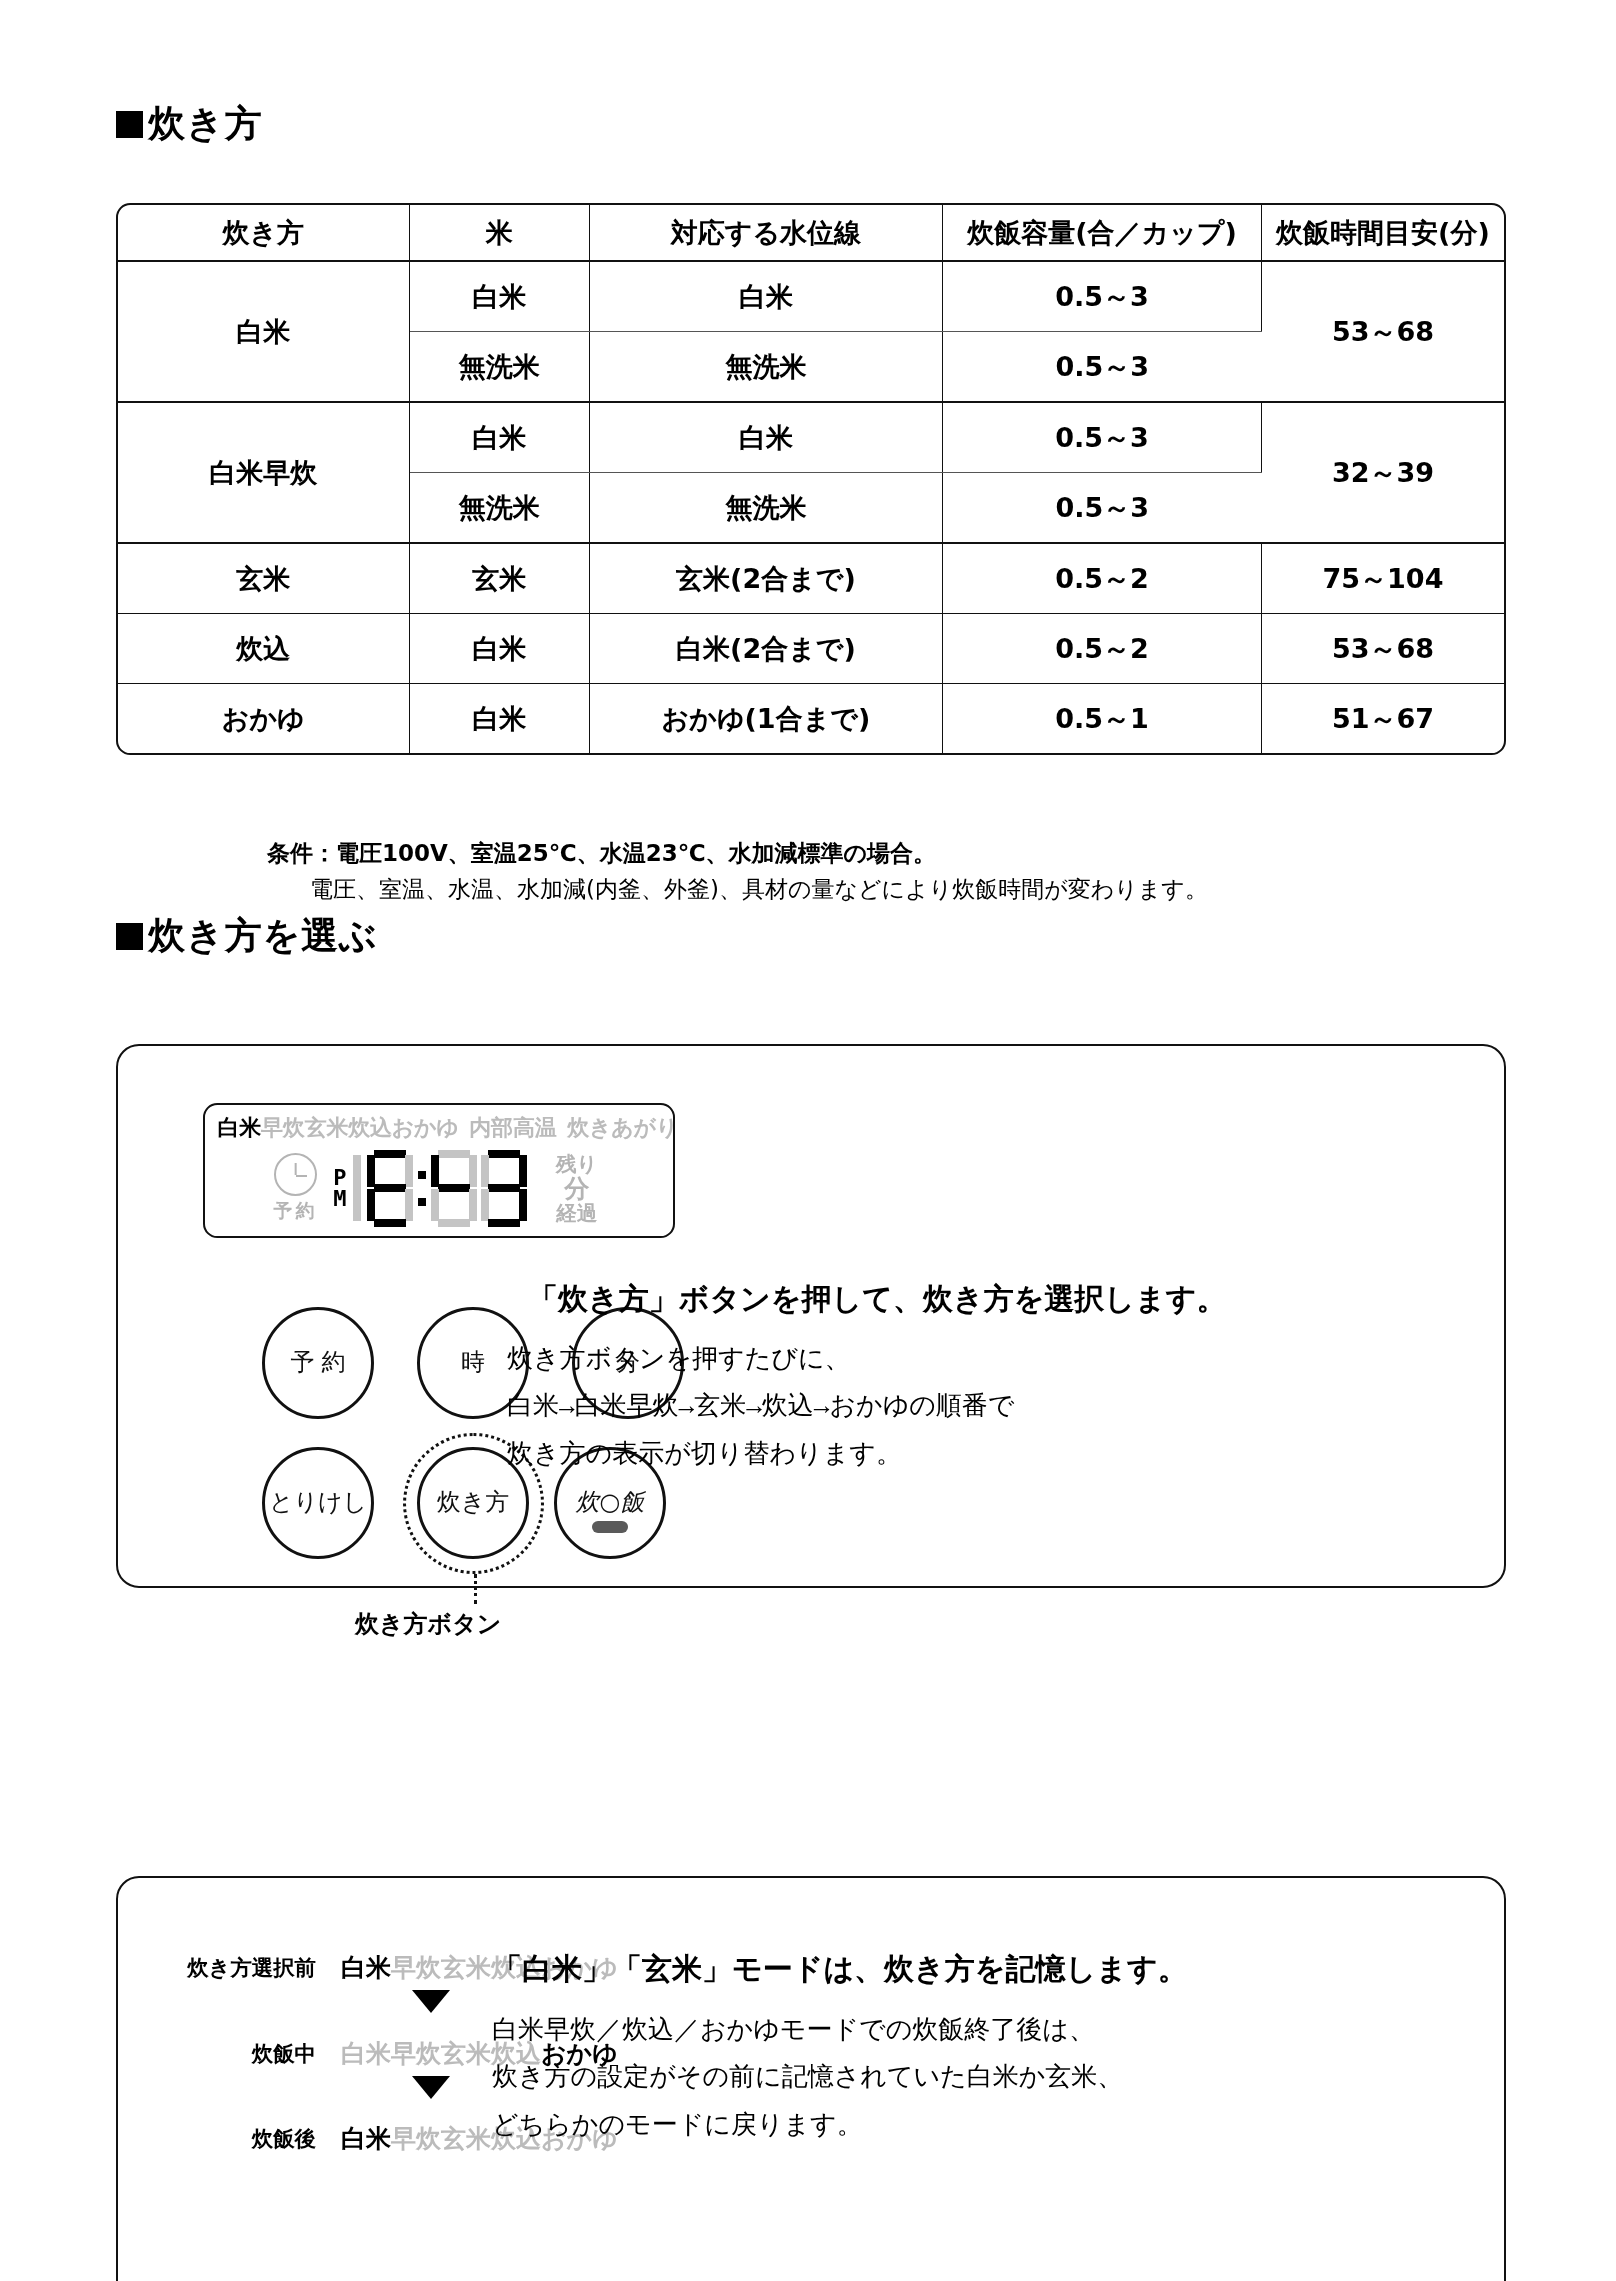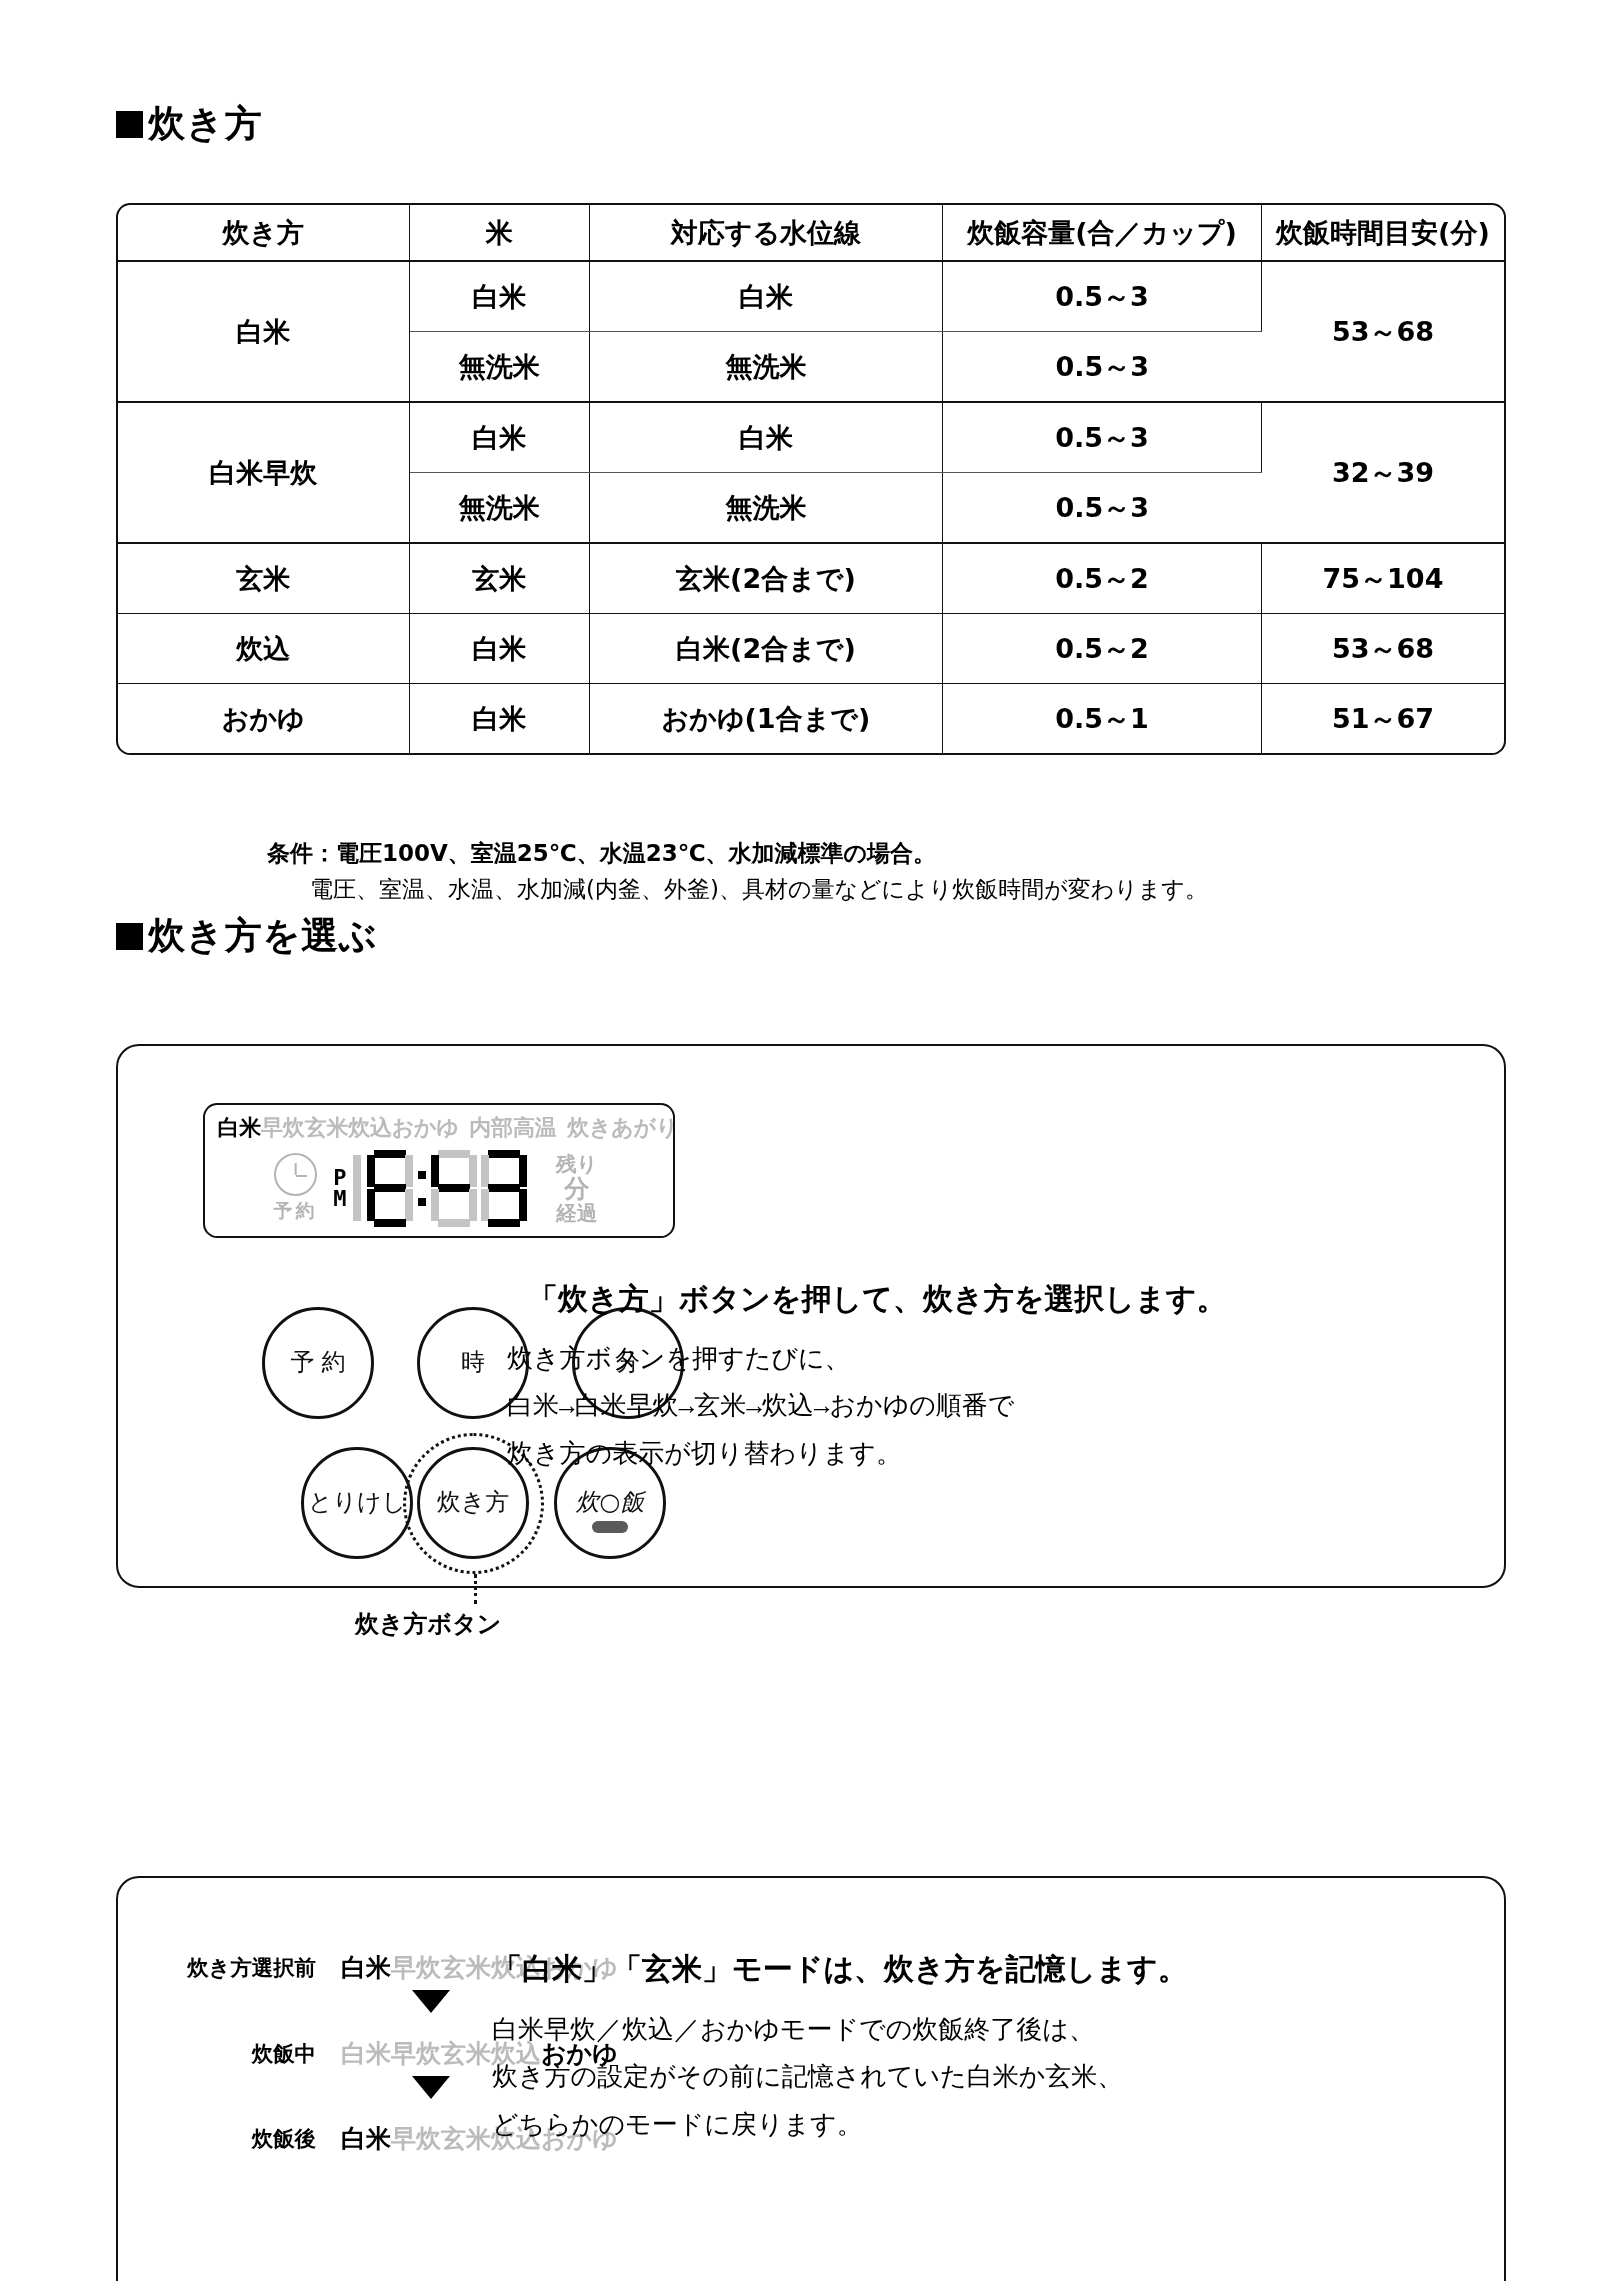--- a/index.html
+++ b/index.html
@@ -463,21 +463,21 @@
   <div class="btn sp" style="left:144px; top:261px;">
     <span>予約</span>
   </div>
   <div class="btn" style="left:299px; top:261px;">
     <span>時</span>
   </div>
   <div class="btn" style="left:454px; top:261px;">
     <span>分</span>
   </div>
 
-  <div class="btn" style="left:144px; top:401px;margin-left:39px;">
+  <div class="btn" style="left:144px; top:401px;">
     <span>とりけし</span>
   </div>
 
   <div class="btn-ring" style="left:285px; top:387px;"></div>
   <div class="btn" style="left:299px; top:401px;">
     <span>炊き方</span>
   </div>
 
   <div class="btn" style="left:436px; top:401px;font-style:italic;">
     <span>炊○飯</span>

